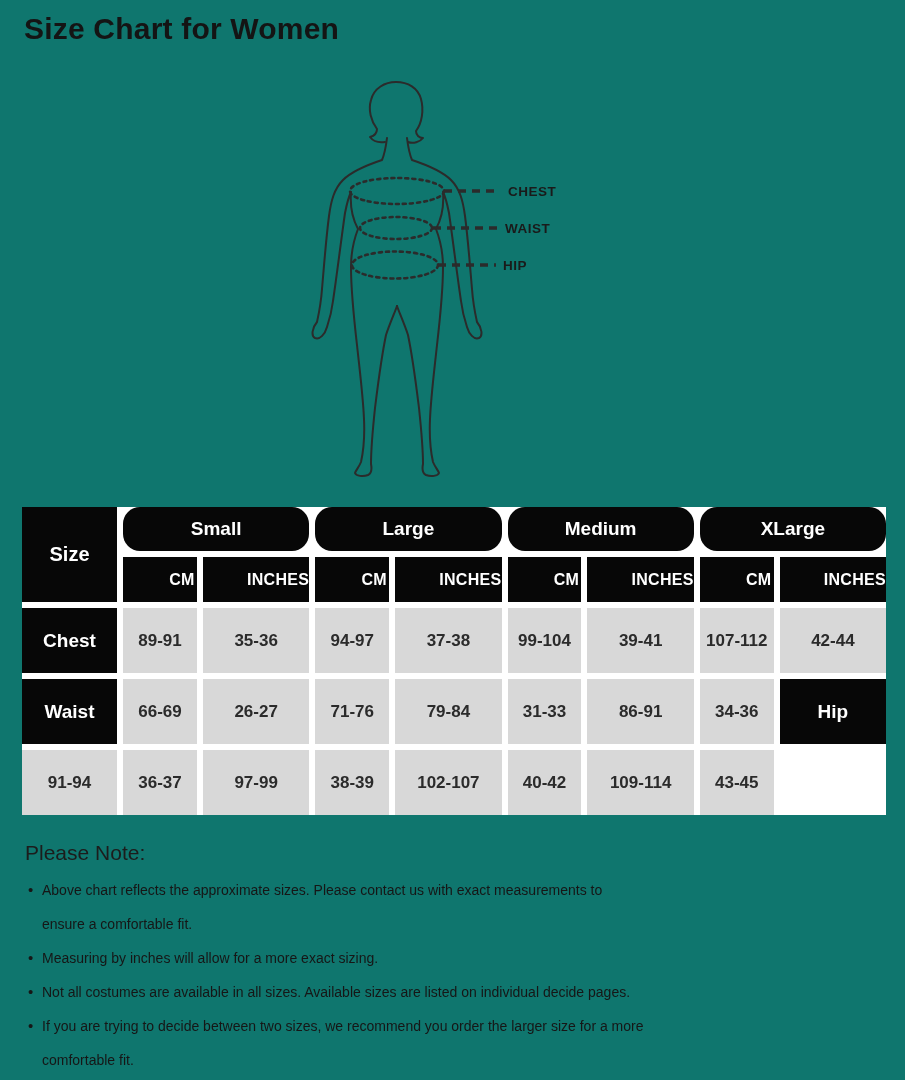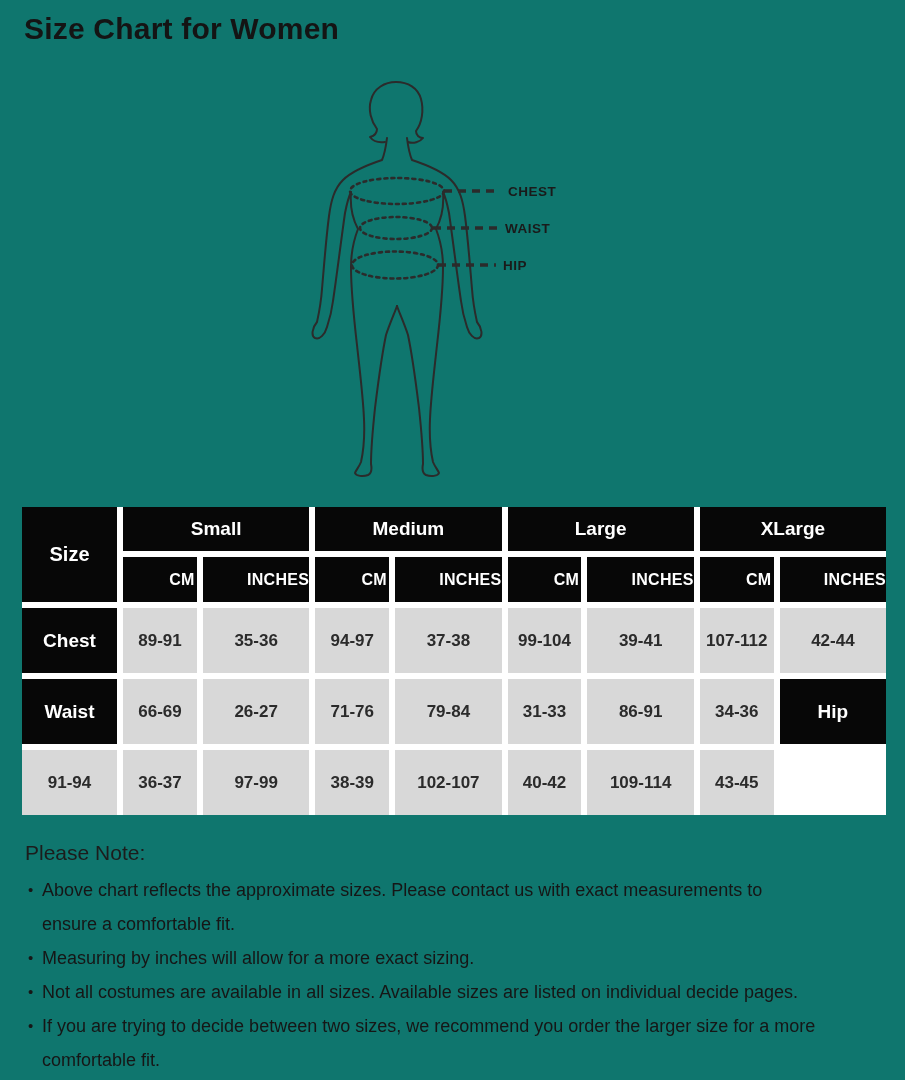--- a/index.html
+++ b/index.html
@@ -56,20 +56,21 @@
     color: #ffffff;
     font-weight: bold;
   }
   .cell.corner {
     grid-row: span 2;
     font-size: 20px;
   }
   .cell.group {
     grid-column: span 2;
     font-size: 19px;
+    border-radius: 17px;
   }
   .cell.unit { font-size: 16px; letter-spacing: 0.3px; padding-left: 44px; }
   .cell.rowlabel { font-size: 19px; }
   .cell.val {
     background: #d8d8d8;
     color: #2b2b2b;
     font-size: 17px;
   }
 
   .notes {
@@ -79,21 +80,21 @@
     width: 858px;
   }
   .notes-heading {
     font-size: 21px;
     color: #1c1c1c;
     line-height: 40px;
   }
   .note-item {
     position: relative;
     padding-left: 17px;
-    font-size: 18px;
+    font-size: 14px;
     color: #161616;
     line-height: 34px;
     white-space: pre-line;
   }
   .note-item::before {
     content: "\2022";
     position: absolute;
     left: 3px;
     top: 0;
     font-size: 15px;
@@ -176,22 +177,22 @@
     <g fill="#1a1a1a" stroke="none" font-family="Liberation Sans, sans-serif" font-size="13.5" font-weight="bold" letter-spacing="0.5">
       <text x="211" y="115">CHEST</text>
       <text x="208" y="152">WAIST</text>
       <text x="206" y="189">HIP</text>
     </g>
   </svg>
 
   <div class="size-table">
     <div class="cell hdr corner">Size</div>
     <div class="cell hdr group">Small</div>
+    <div class="cell hdr group">Large</div>
     <div class="cell hdr group">Medium</div>
-    <div class="cell hdr group">Large</div>
     <div class="cell hdr group">XLarge</div>
 
     <div class="cell hdr unit">CM</div>
     <div class="cell hdr unit">INCHES</div>
     <div class="cell hdr unit">CM</div>
     <div class="cell hdr unit">INCHES</div>
     <div class="cell hdr unit">CM</div>
     <div class="cell hdr unit">INCHES</div>
     <div class="cell hdr unit">CM</div>
     <div class="cell hdr unit">INCHES</div>

